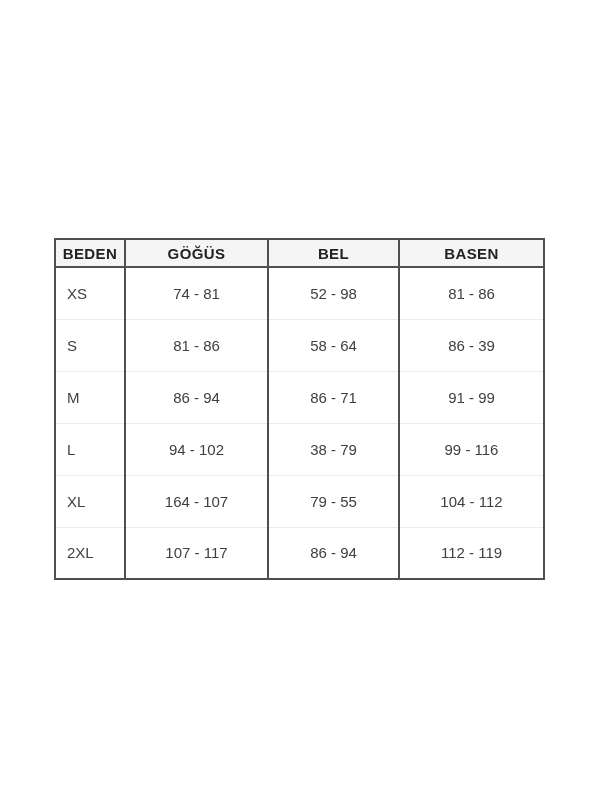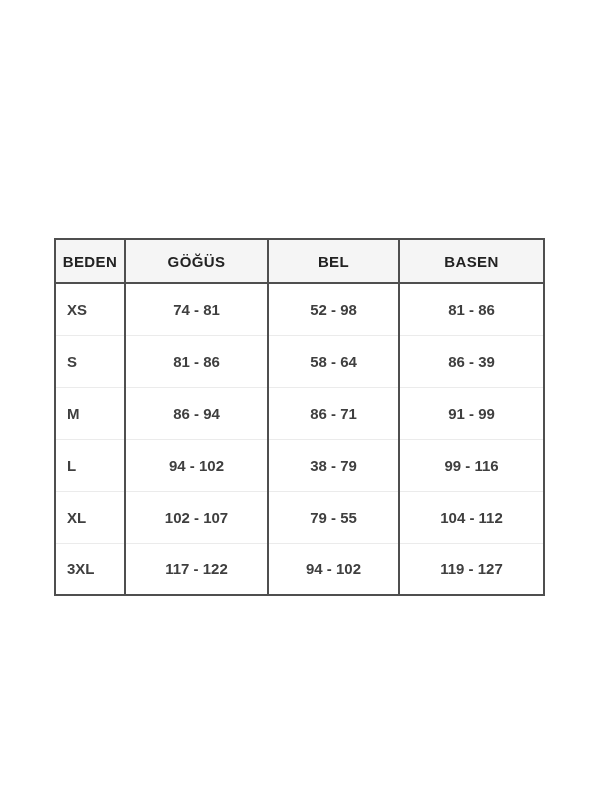--- a/index.html
+++ b/index.html
@@ -41,31 +41,31 @@
     text-align: center;
     vertical-align: middle;
     font-size: 15px;
   }
   table.size-chart th:first-child,
   table.size-chart td:first-child {
     border-left: none;
   }
 
   thead tr {
-    height: 44px;
+    height: 28px;
     background: var(--header-bg);
   }
   thead th {
     border-bottom: 2px solid var(--table-border);
     color: var(--header-text);
     font-weight: bold;
     letter-spacing: 0.4px;
   }
 
-  tbody tr { height: 52px; font-weight: bold; }
+  tbody tr { height: 52px; }
   tbody td {
     color: var(--cell-text);
     border-top: 1px solid var(--row-divider);
   }
   tbody tr:first-child td { border-top: none; }
   tbody td.size-col {
     text-align: left;
     padding-left: 11px;
   }
 </style>
@@ -108,25 +108,25 @@
         <td>91 - 99</td>
       </tr>
       <tr>
         <td class="size-col">L</td>
         <td>94 - 102</td>
         <td>38 - 79</td>
         <td>99 - 116</td>
       </tr>
       <tr>
         <td class="size-col">XL</td>
-        <td>102 - 107</td>
+        <td>164 - 107</td>
         <td>79 - 55</td>
         <td>104 - 112</td>
       </tr>
       <tr>
-        <td class="size-col">3XL</td>
-        <td>117 - 122</td>
-        <td>94 - 102</td>
-        <td>119 - 127</td>
+        <td class="size-col">2XL</td>
+        <td>107 - 117</td>
+        <td>86 - 94</td>
+        <td>112 - 119</td>
       </tr>
     </tbody>
   </table>
 </div>
 
 </body></html>

